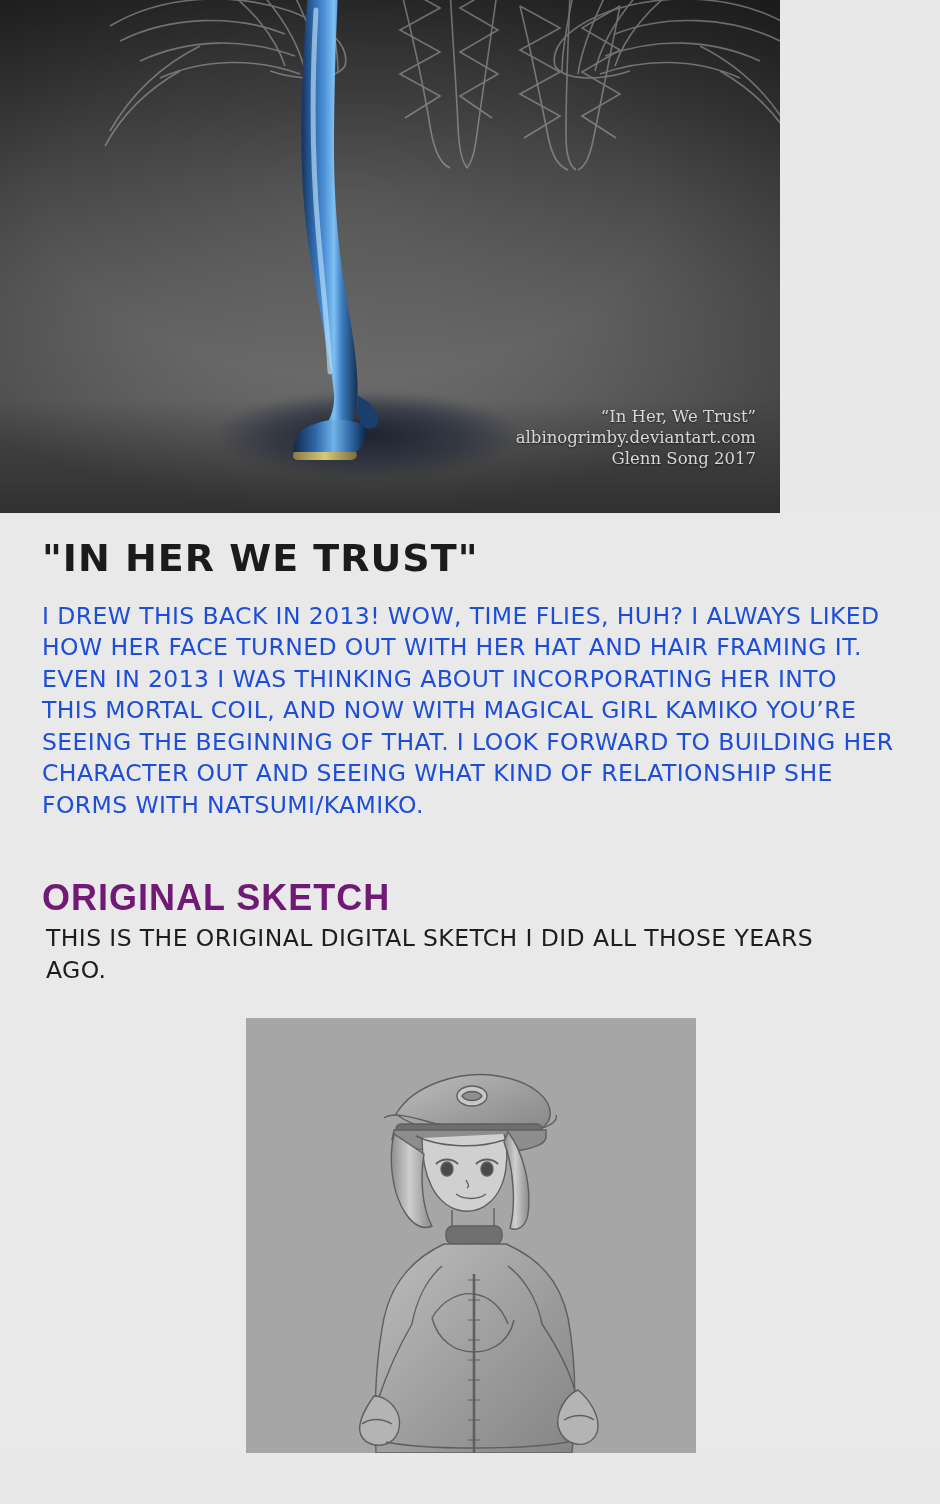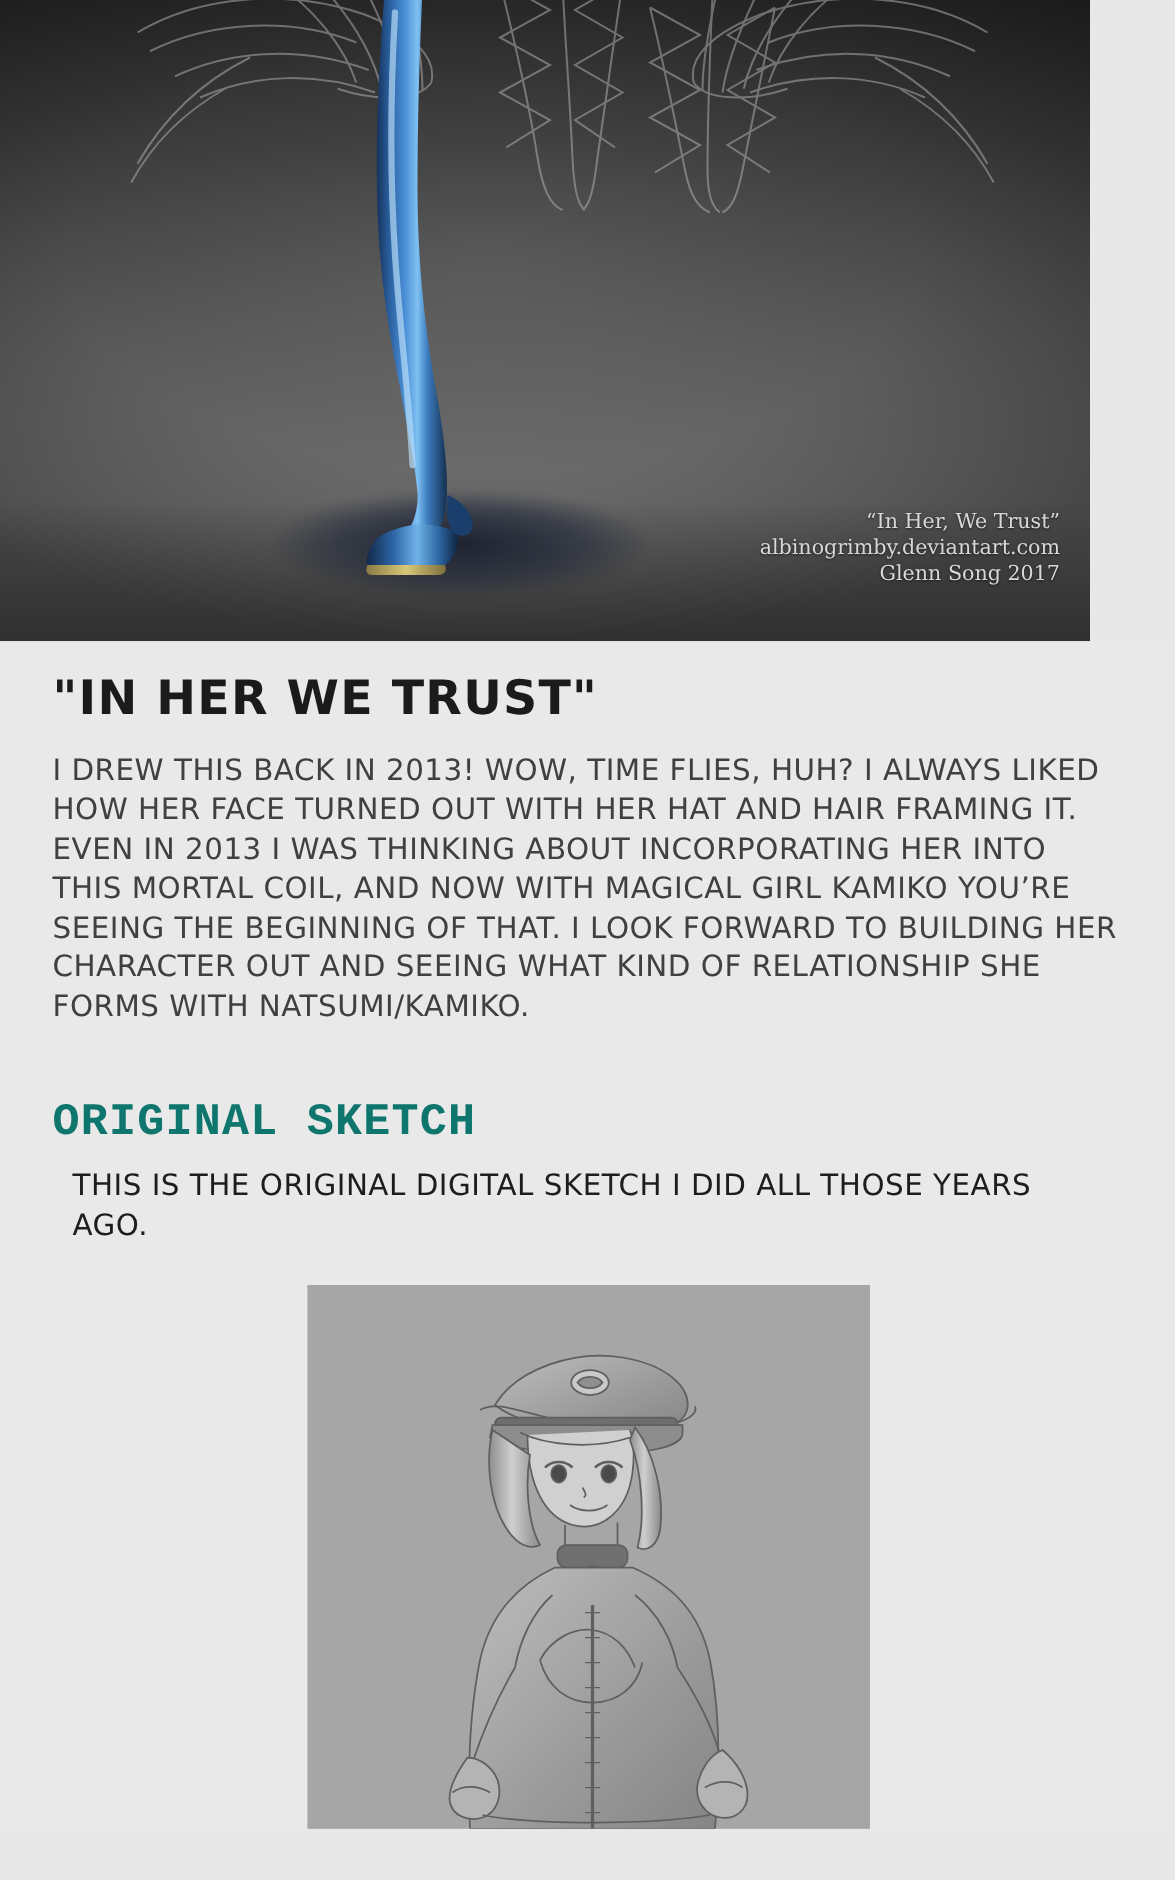--- a/index.html
+++ b/index.html
@@ -10,21 +10,21 @@
   body {
     width: 940px;
     height: 1504px;
     overflow: hidden;
     font-family: "DejaVu Sans", sans-serif;
   }
 
   
   .art-panel {
     position: relative;
-    width: 872px;
+    width: 780px;
     height: 513px;
     background: linear-gradient(to bottom, #2a2a2a 0%, #3b3b3b 22%, #5a5a5a 55%, #6e6e6e 78%, #4a4a4a 100%);
     overflow: hidden;
   }
   .art-panel .vign {
     position: absolute;
     inset: 0;
     background: radial-gradient(ellipse 70% 60% at 45% 40%, rgba(255,255,255,0.07) 0%, rgba(0,0,0,0.0) 55%, rgba(0,0,0,0.35) 100%);
     pointer-events: none;
   }
@@ -82,40 +82,40 @@
     letter-spacing: 1px;
     color: #1b1b1b;
     margin: 0 0 22px 0;
     line-height: 1.05;
   }
   p.para {
     font-family: "DejaVu Sans", sans-serif;
     font-size: 23.5px;
     letter-spacing: 0.4px;
     line-height: 1.34;
-    color: #404040;
+    color: #1d4ed8;
     margin: 0;
     max-width: 866px;
   }
   h2.subtitle {
-    font-family: Liberation Mono, monospace;
+    font-family: Liberation Sans, sans-serif;
     font-weight: bold;
     font-size: 36px;
     letter-spacing: 1px;
-    color: #0f766e;
+    color: #701a75;
     margin: 58px 0 6px 0;
     line-height: 1.05;
   }
   p.subpara {
     font-family: "DejaVu Sans", sans-serif;
     font-size: 23.5px;
     letter-spacing: 0.4px;
     line-height: 1.34;
     color: #1d1d1d;
-    margin: 16px;
+    margin: 4px;
     max-width: 830px;
   }
 
   
   .sketch-wrap {
     margin: 32px 0 0 0;
     display: flex;
     justify-content: center;
   }
   .sketch {

